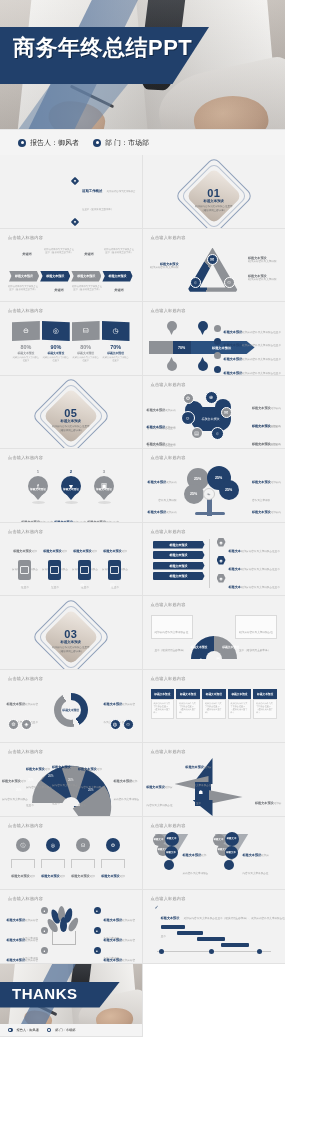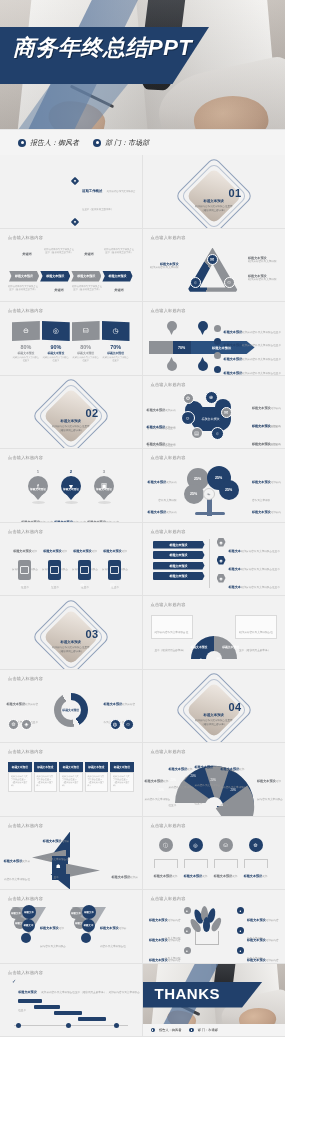--- a/index.html
+++ b/index.html
@@ -5,21 +5,21 @@
   * { box-sizing: border-box; margin: 0; padding: 0; }
   html, body {
     width: 285px; height: 1124px;
     background: #ffffff;
     font-family: "Liberation Sans", "DejaVu Sans", sans-serif;
     overflow: hidden;
   }
   .page { width: 285px; height: 1124px; position: relative; background: #fff; }
 
   
-  .cover { position: relative; width: 285px; height: 155px; overflow: hidden; background: #c2410c; font-style: italic; }
+  .cover { position: relative; width: 285px; height: 155px; overflow: hidden; background: #c2410c; }
   .cover-photo { position: absolute; inset: 0; }
   .ph-base { position:absolute; inset:0;
     background:
       radial-gradient(ellipse 60% 40% at 78% 72%, #b8a99a 0%, rgba(184,169,154,0) 60%),
       linear-gradient(160deg, #d7d2cd 0%, #c8c2bc 35%, #b3aca6 70%, #9e9792 100%);
   }
   .ph-shirt { position:absolute; left:8%; top:-8%; width:62%; height:118%;
     background: linear-gradient(105deg,#f2f1ef 0%, #e4e2df 40%, #cfccc8 75%, #b9b5b1 100%);
     transform: skewX(-6deg); }
   .ph-shirt2 { position:absolute; left:50%; top:-10%; width:46%; height:120%;
@@ -96,21 +96,21 @@
   .tiny-b { font-size: 3.1px; color: #21406b; font-weight: 700; }
   .tiny-g { font-size: 3.1px; color: #6d7075; font-weight: 700; }
 
   
   .dia-wrap { position: absolute; left: 50%; top: 50%; transform: translate(-50%,-50%); width: 56px; height: 56px; }
   .dia { position: absolute; inset: 0; transform: rotate(45deg); border-radius: 7px; }
   .dia.o1 { border: 1px solid #8fa0ba; }
   .dia.o2 { inset: 4px; border: 1px solid #b9c3d2; }
   .dia.o3 { inset: 8px; overflow: hidden;
     background: linear-gradient(150deg,#efe9e3 0%, #d8cfc6 45%, #b9ada2 100%); }
-  .dia-num { position: absolute; left: 0; right: 0; top: 19px; text-align: right;
+  .dia-num { position: absolute; left: 0; right: 0; top: 19px; text-align: center;
     font-size: 11px; font-weight: 700; color: #21406b; letter-spacing: .5px; }
   .dia-cap { position: absolute; left: 8px; right: 8px; top: 31px; text-align: center;
     font-size: 3.4px; font-weight: 700; color: #21406b; }
   .dia-sub { position: absolute; left: 7px; right: 7px; top: 37px; text-align: center;
     font-size: 2.5px; color: #6e6e6e; line-height: 1.5; }
 
   
   .toc-dia { position: absolute; left: 16px; top: 50%; transform: translateY(-50%); width: 46px; height: 46px; }
   .toc-dia .d { position: absolute; inset: 0; transform: rotate(45deg); border-radius: 6px; border: 1px solid #9aa8bd; }
   .toc-dia .d2 { inset: 4px; border-color: #c2cad7; }
@@ -438,21 +438,21 @@
         </div>
       </div>
     </div>
 
     <div class="cell">
       <div class="stage">
         <div class="dia-wrap">
           <div class="dia o1"></div>
             <div class="dia o2"></div>
             <div class="dia o3"></div>
-          <div class="dia-num">02</div>
+          <div class="dia-num">05</div>
           <div class="dia-cap">标题文本预设</div>
           <div class="dia-sub">此部分内容作为文字排版占位显示（建议使用主题字体）</div>
         </div>
       </div>
     </div>
 
     <div class="cell">
       <div class="stitle">点击输入标题内容</div>
       <div class="stage">
         <div style="position:absolute;left:48px;top:18px;width:40px;height:24px;background:#21406b;border-radius:12px;display:flex;align-items:center;justify-content:center;font-size:3px;color:#fff">
@@ -617,32 +617,20 @@
         </div>
         <div style="position:absolute;left:4px;top:8px;width:34px;text-align:right"><span class="tiny-g">标题文本预设</span><span class="tiny">此部分内容作为文字排版占位显示</span></div>
         <div style="position:absolute;right:4px;top:8px;width:34px"><span class="tiny-b">标题文本预设</span><span class="tiny">此部分内容作为文字排版占位显示</span></div>
         <div class="ic" style="left:8px;top:36px;width:11px;height:11px;background:#8e9196">⚙</div>
         <div class="ic" style="left:21px;top:36px;width:11px;height:11px;background:#8e9196">◈</div>
         <div class="ic" style="right:21px;top:36px;width:11px;height:11px;background:#21406b">◍</div>
         <div class="ic" style="right:8px;top:36px;width:11px;height:11px;background:#21406b">☺</div>
       </div>
     </div>
 
-    <div class="cell">
-      <div class="stage">
-        <div class="dia-wrap">
-          <div class="dia o1"></div>
-            <div class="dia o2"></div>
-            <div class="dia o3"></div>
-          <div class="dia-num">04</div>
-          <div class="dia-cap">标题文本预设</div>
-          <div class="dia-sub">此部分内容作为文字排版占位显示（建议使用主题字体）</div>
-        </div>
-      </div>
-    </div>
 
     <div class="cell">
       <div class="stitle">点击输入标题内容</div>
       <div class="stage">
         <div class="tb">
           <div class="col">
             <div class="th">标题文本预设</div>
             <div class="td">此部分内容作为文字排版占位显示（建议使用主题字体）</div>
           </div>
           <div class="col">

